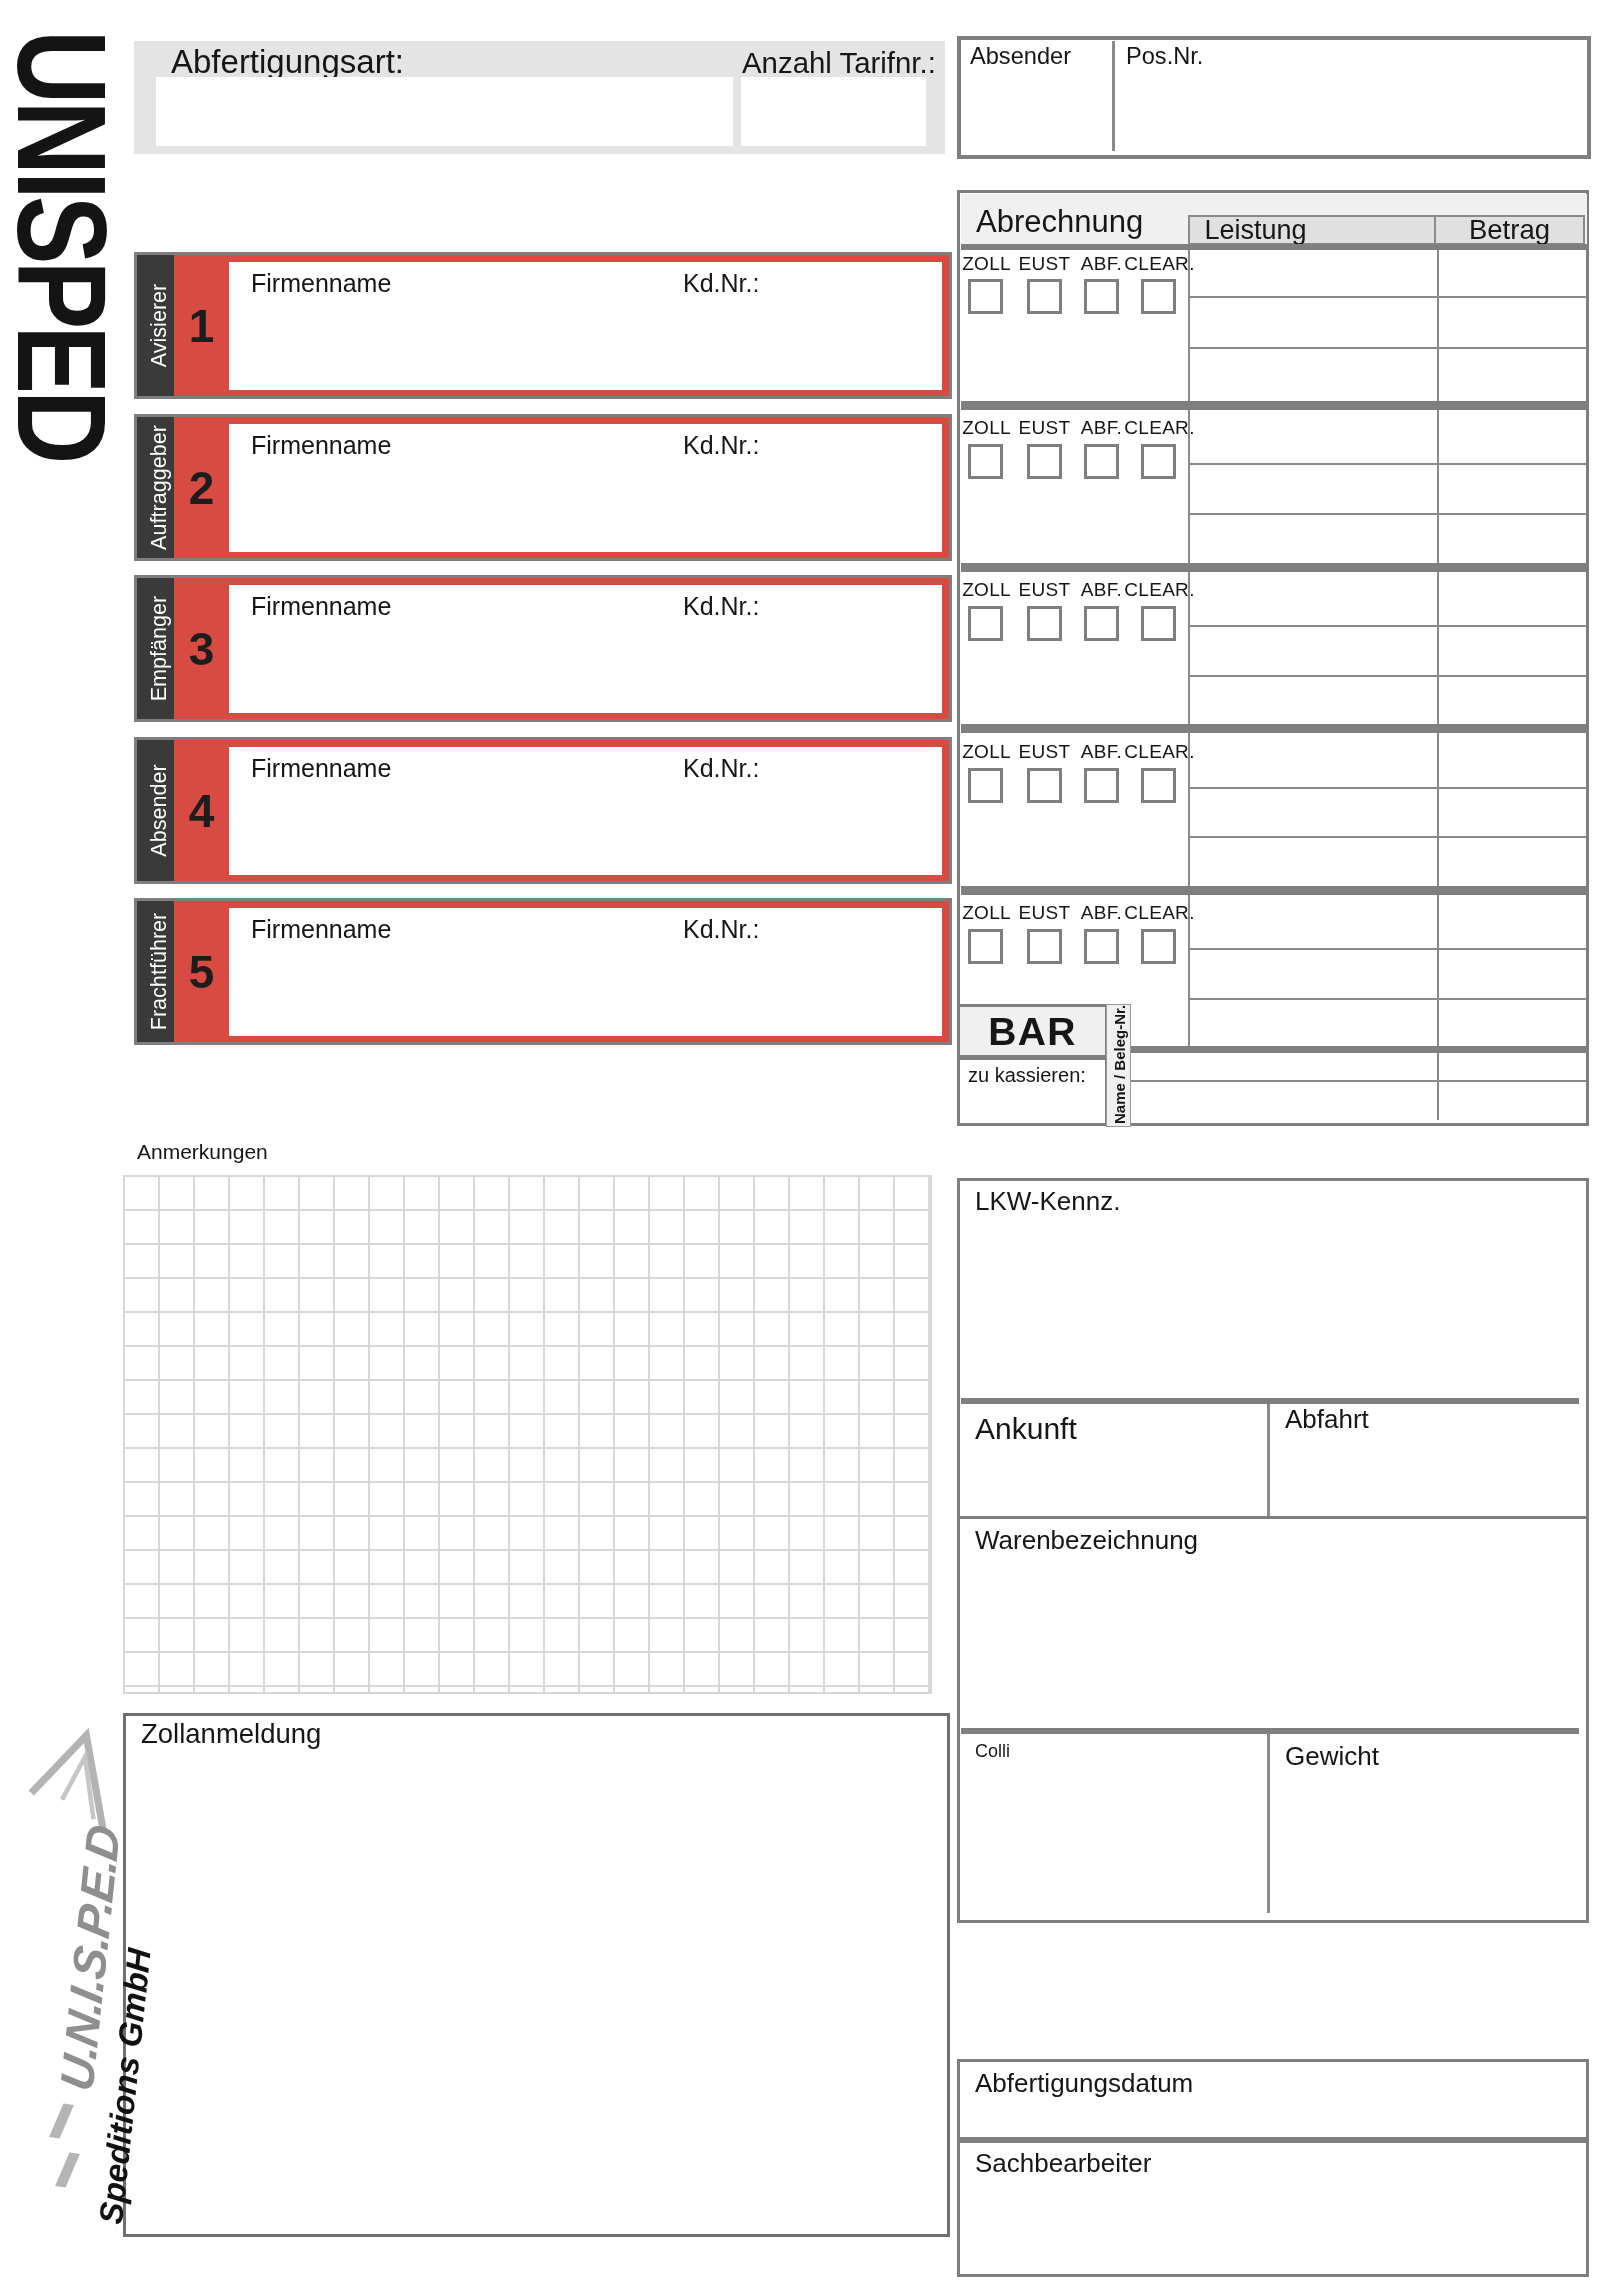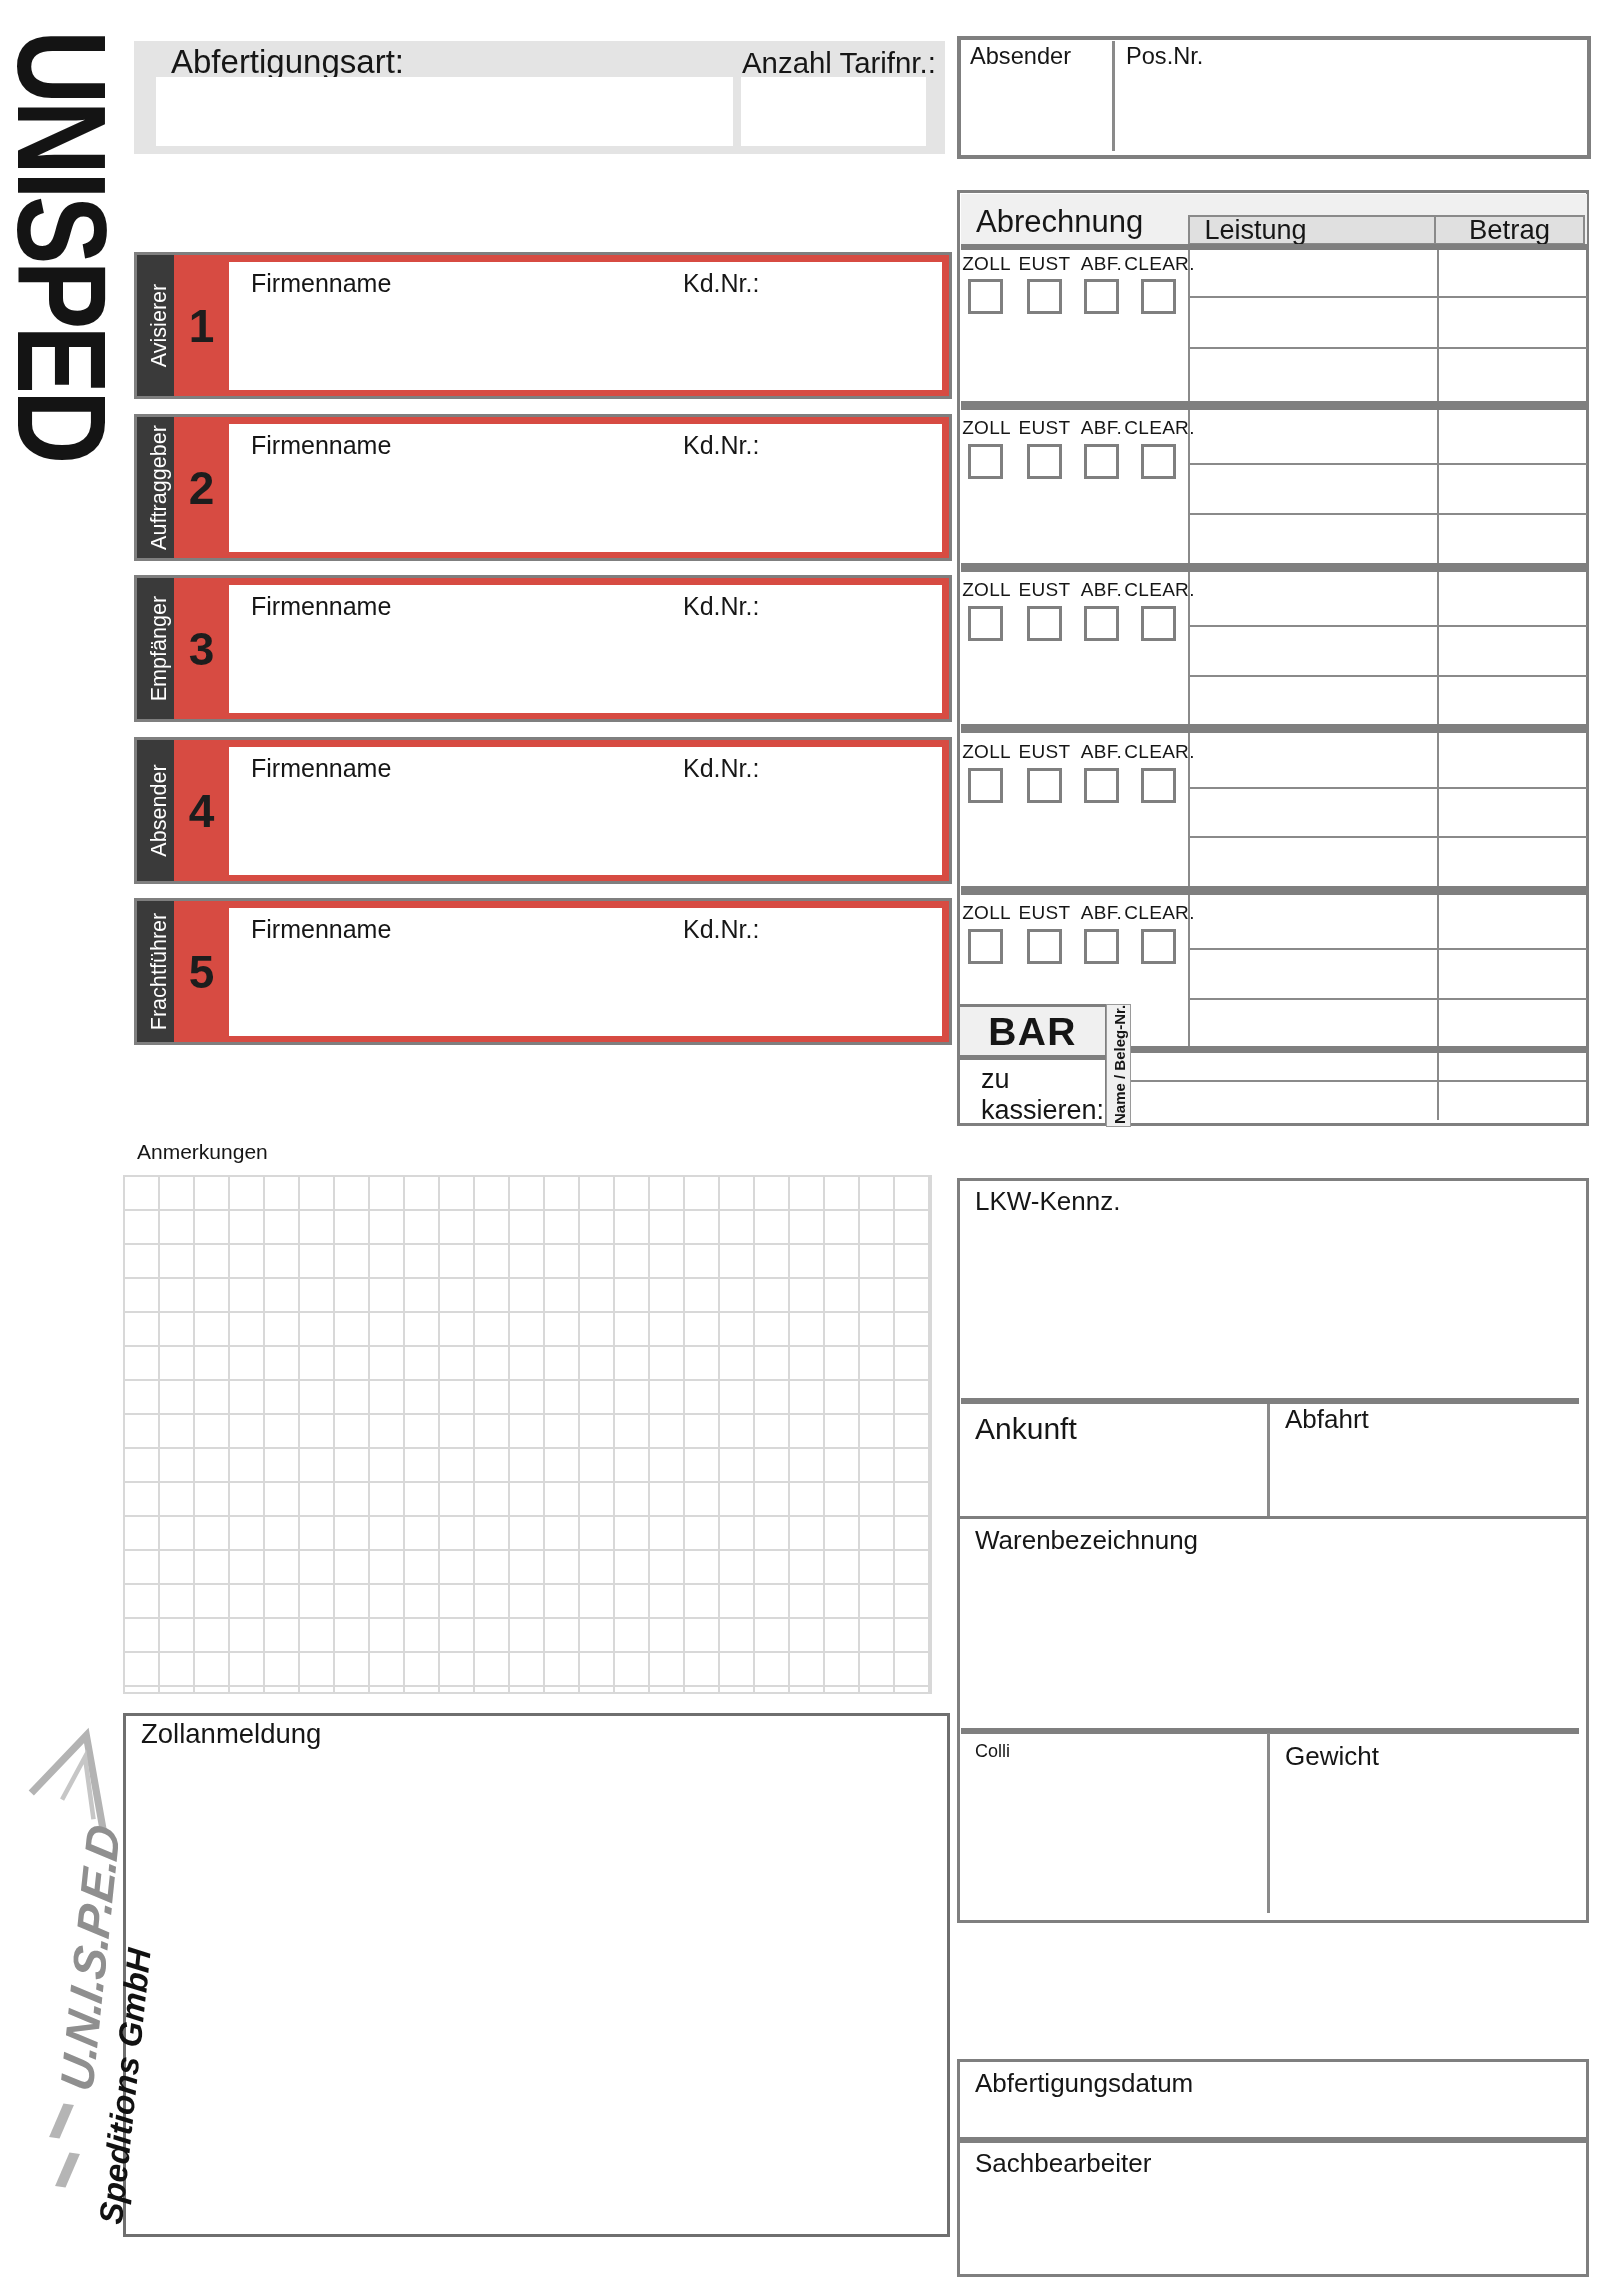--- a/index.html
+++ b/index.html
@@ -126,21 +126,21 @@
   <div class="cl" style="left:1123px;top:902px;">CLEAR.</div>
   <div class="cb" style="left:968px;top:929px;"></div>
   <div class="cb" style="left:1027px;top:929px;"></div>
   <div class="cb" style="left:1084px;top:929px;"></div>
   <div class="cb" style="left:1141px;top:929px;"></div>
 
   <div class="box" style="left:957px;top:1004px;width:145px;height:48px;background:#f0f0f0;text-align:center;">
     <span style="font-size:39px;font-weight:bold;line-height:50px;letter-spacing:1.3px;">BAR</span>
   </div>
   <div class="box" style="left:957px;top:1057px;width:145px;height:63px;">
-    <span style="position:absolute;left:21px;top:3.9px;font-size:27px;">zu kassieren:</span>
+    <span style="position:absolute;left:8px;top:3.9px;font-size:20px;">zu kassieren:</span>
   </div>
   <div class="abs" style="left:1106px;top:1004px;width:25px;height:123px;background:#f0f0f0;border:1.3px solid #9a9a9a;box-sizing:border-box;">
     <span class="vtext" style="left:3.3px;top:119px;width:118px;font-size:15px;font-weight:bold;line-height:19.6px;">Name / Beleg-Nr.</span>
   </div>
   <div class="hl" style="left:1131px;top:1080px;width:455px;"></div>
 
   <div class="row" style="top:252px;">
     <div class="rstrip">
       <span class="rrole">Avisierer</span>
     </div>

